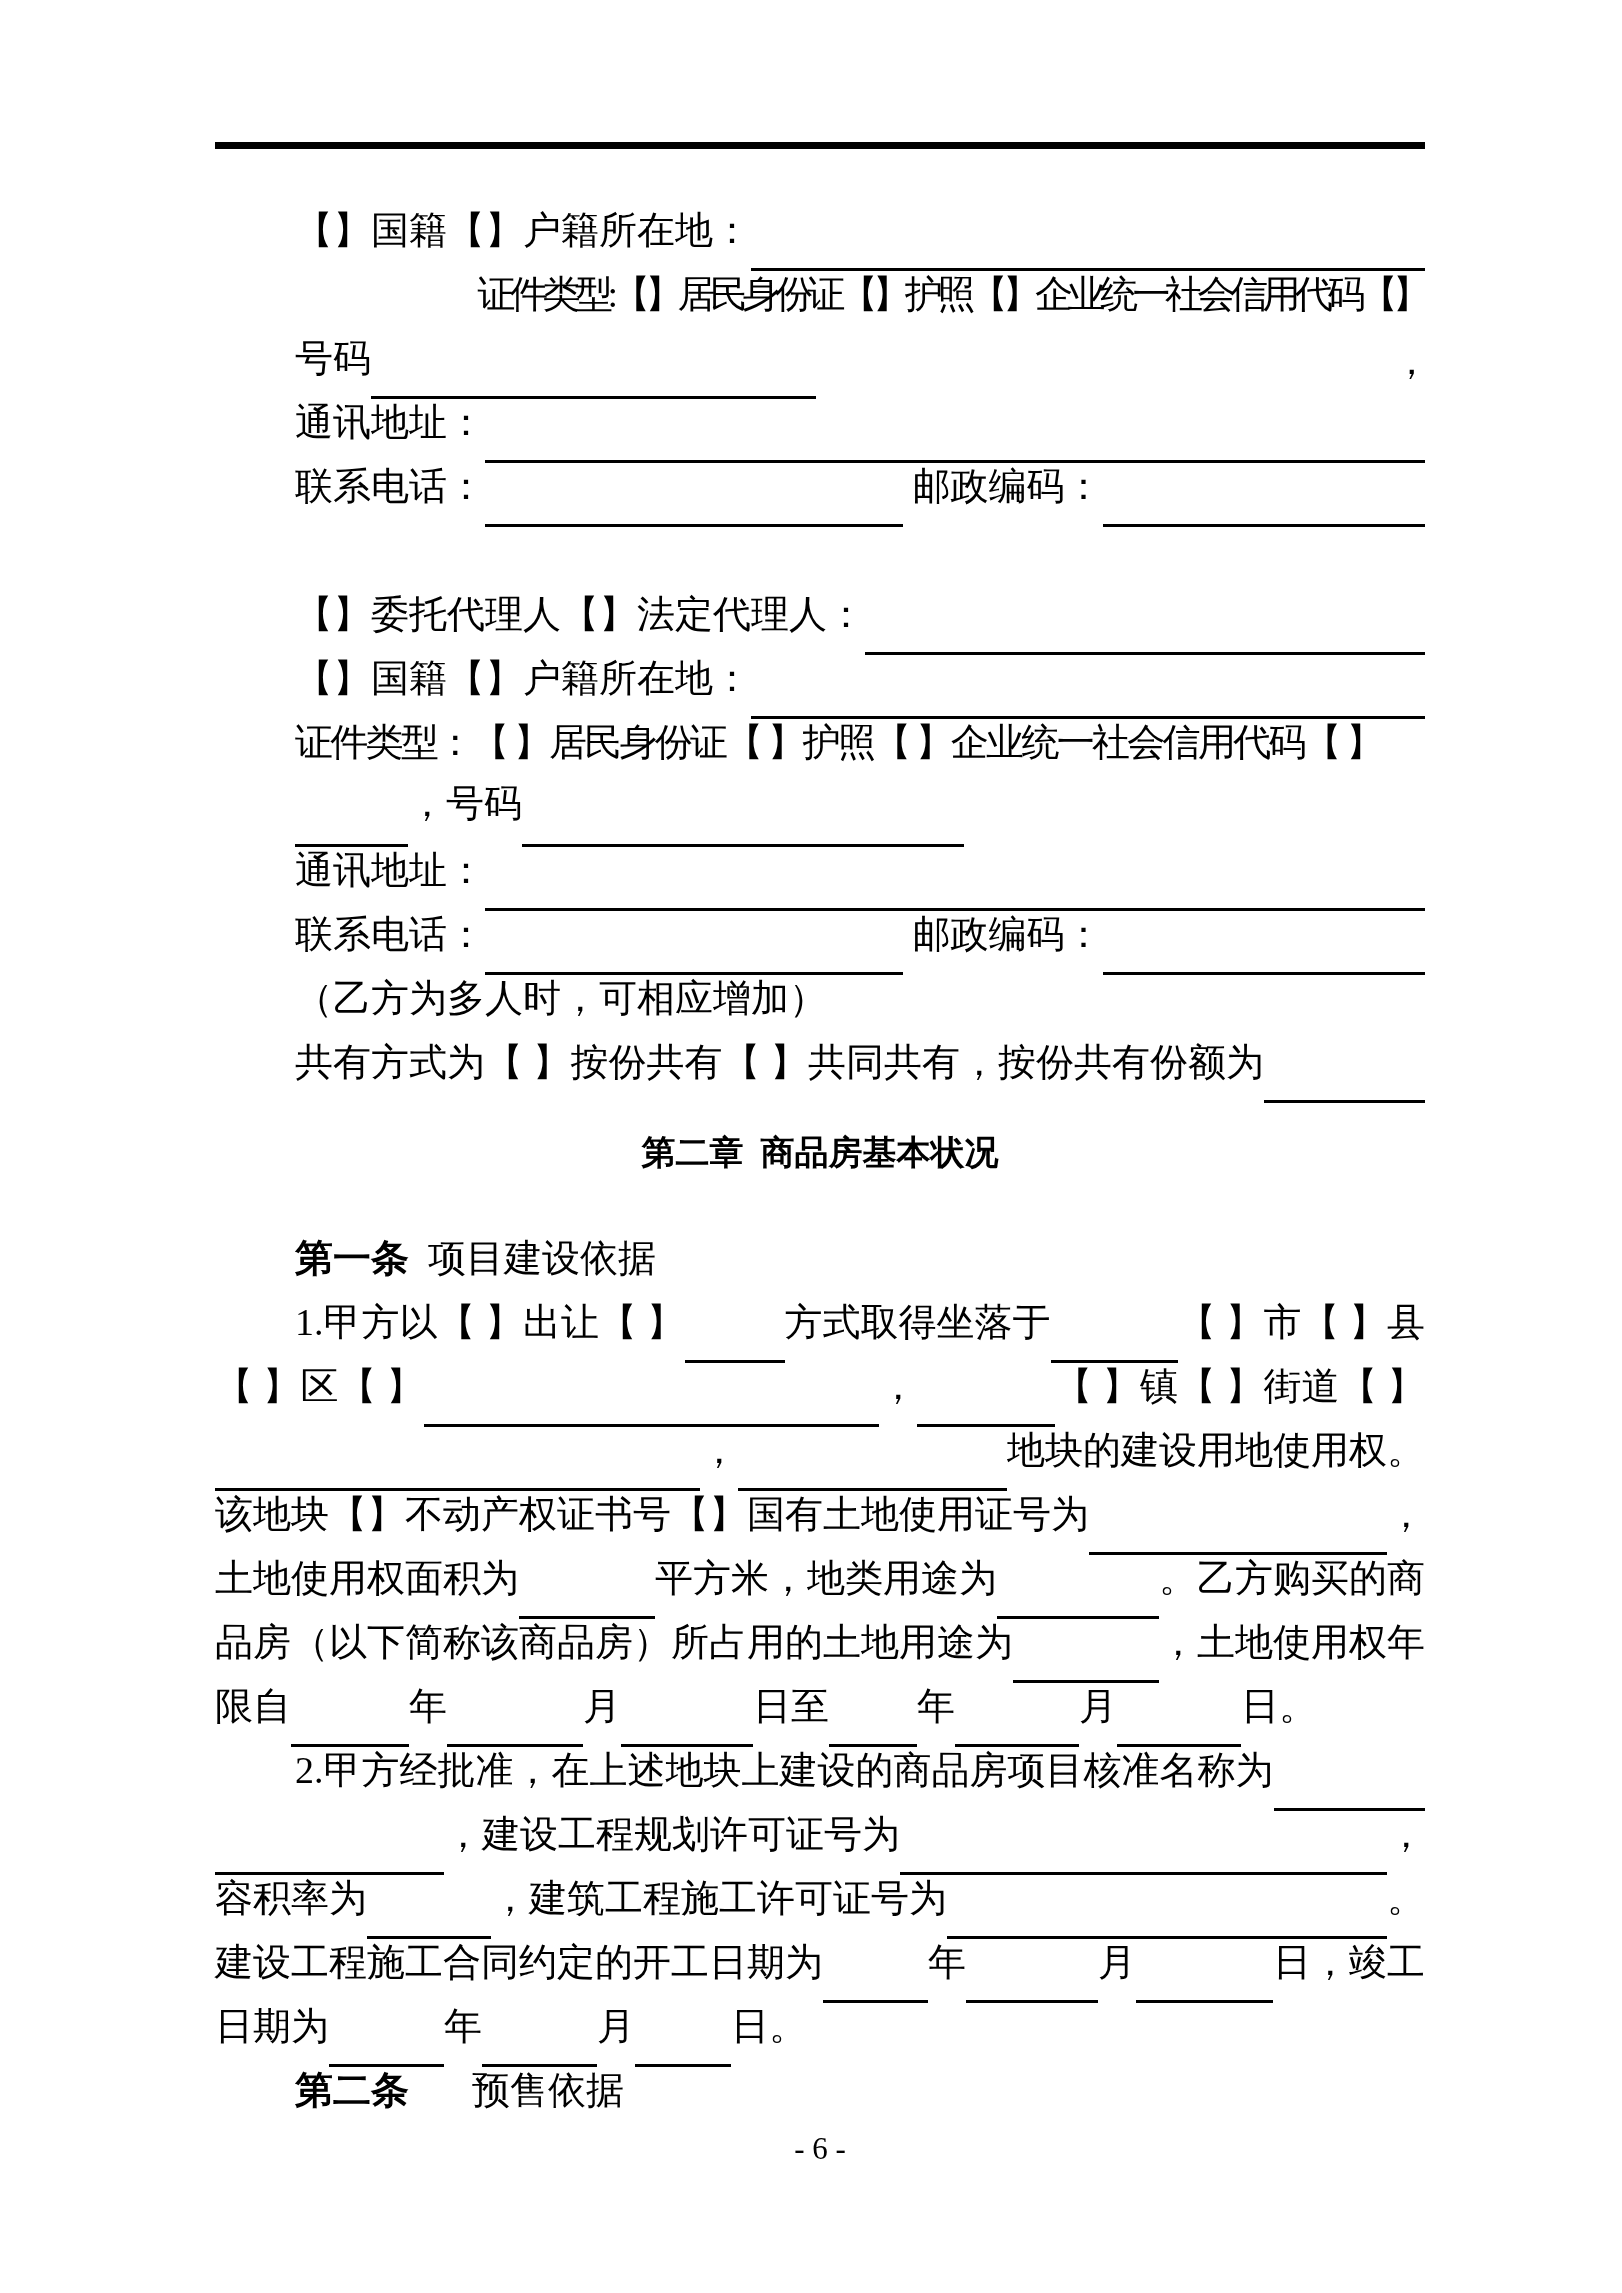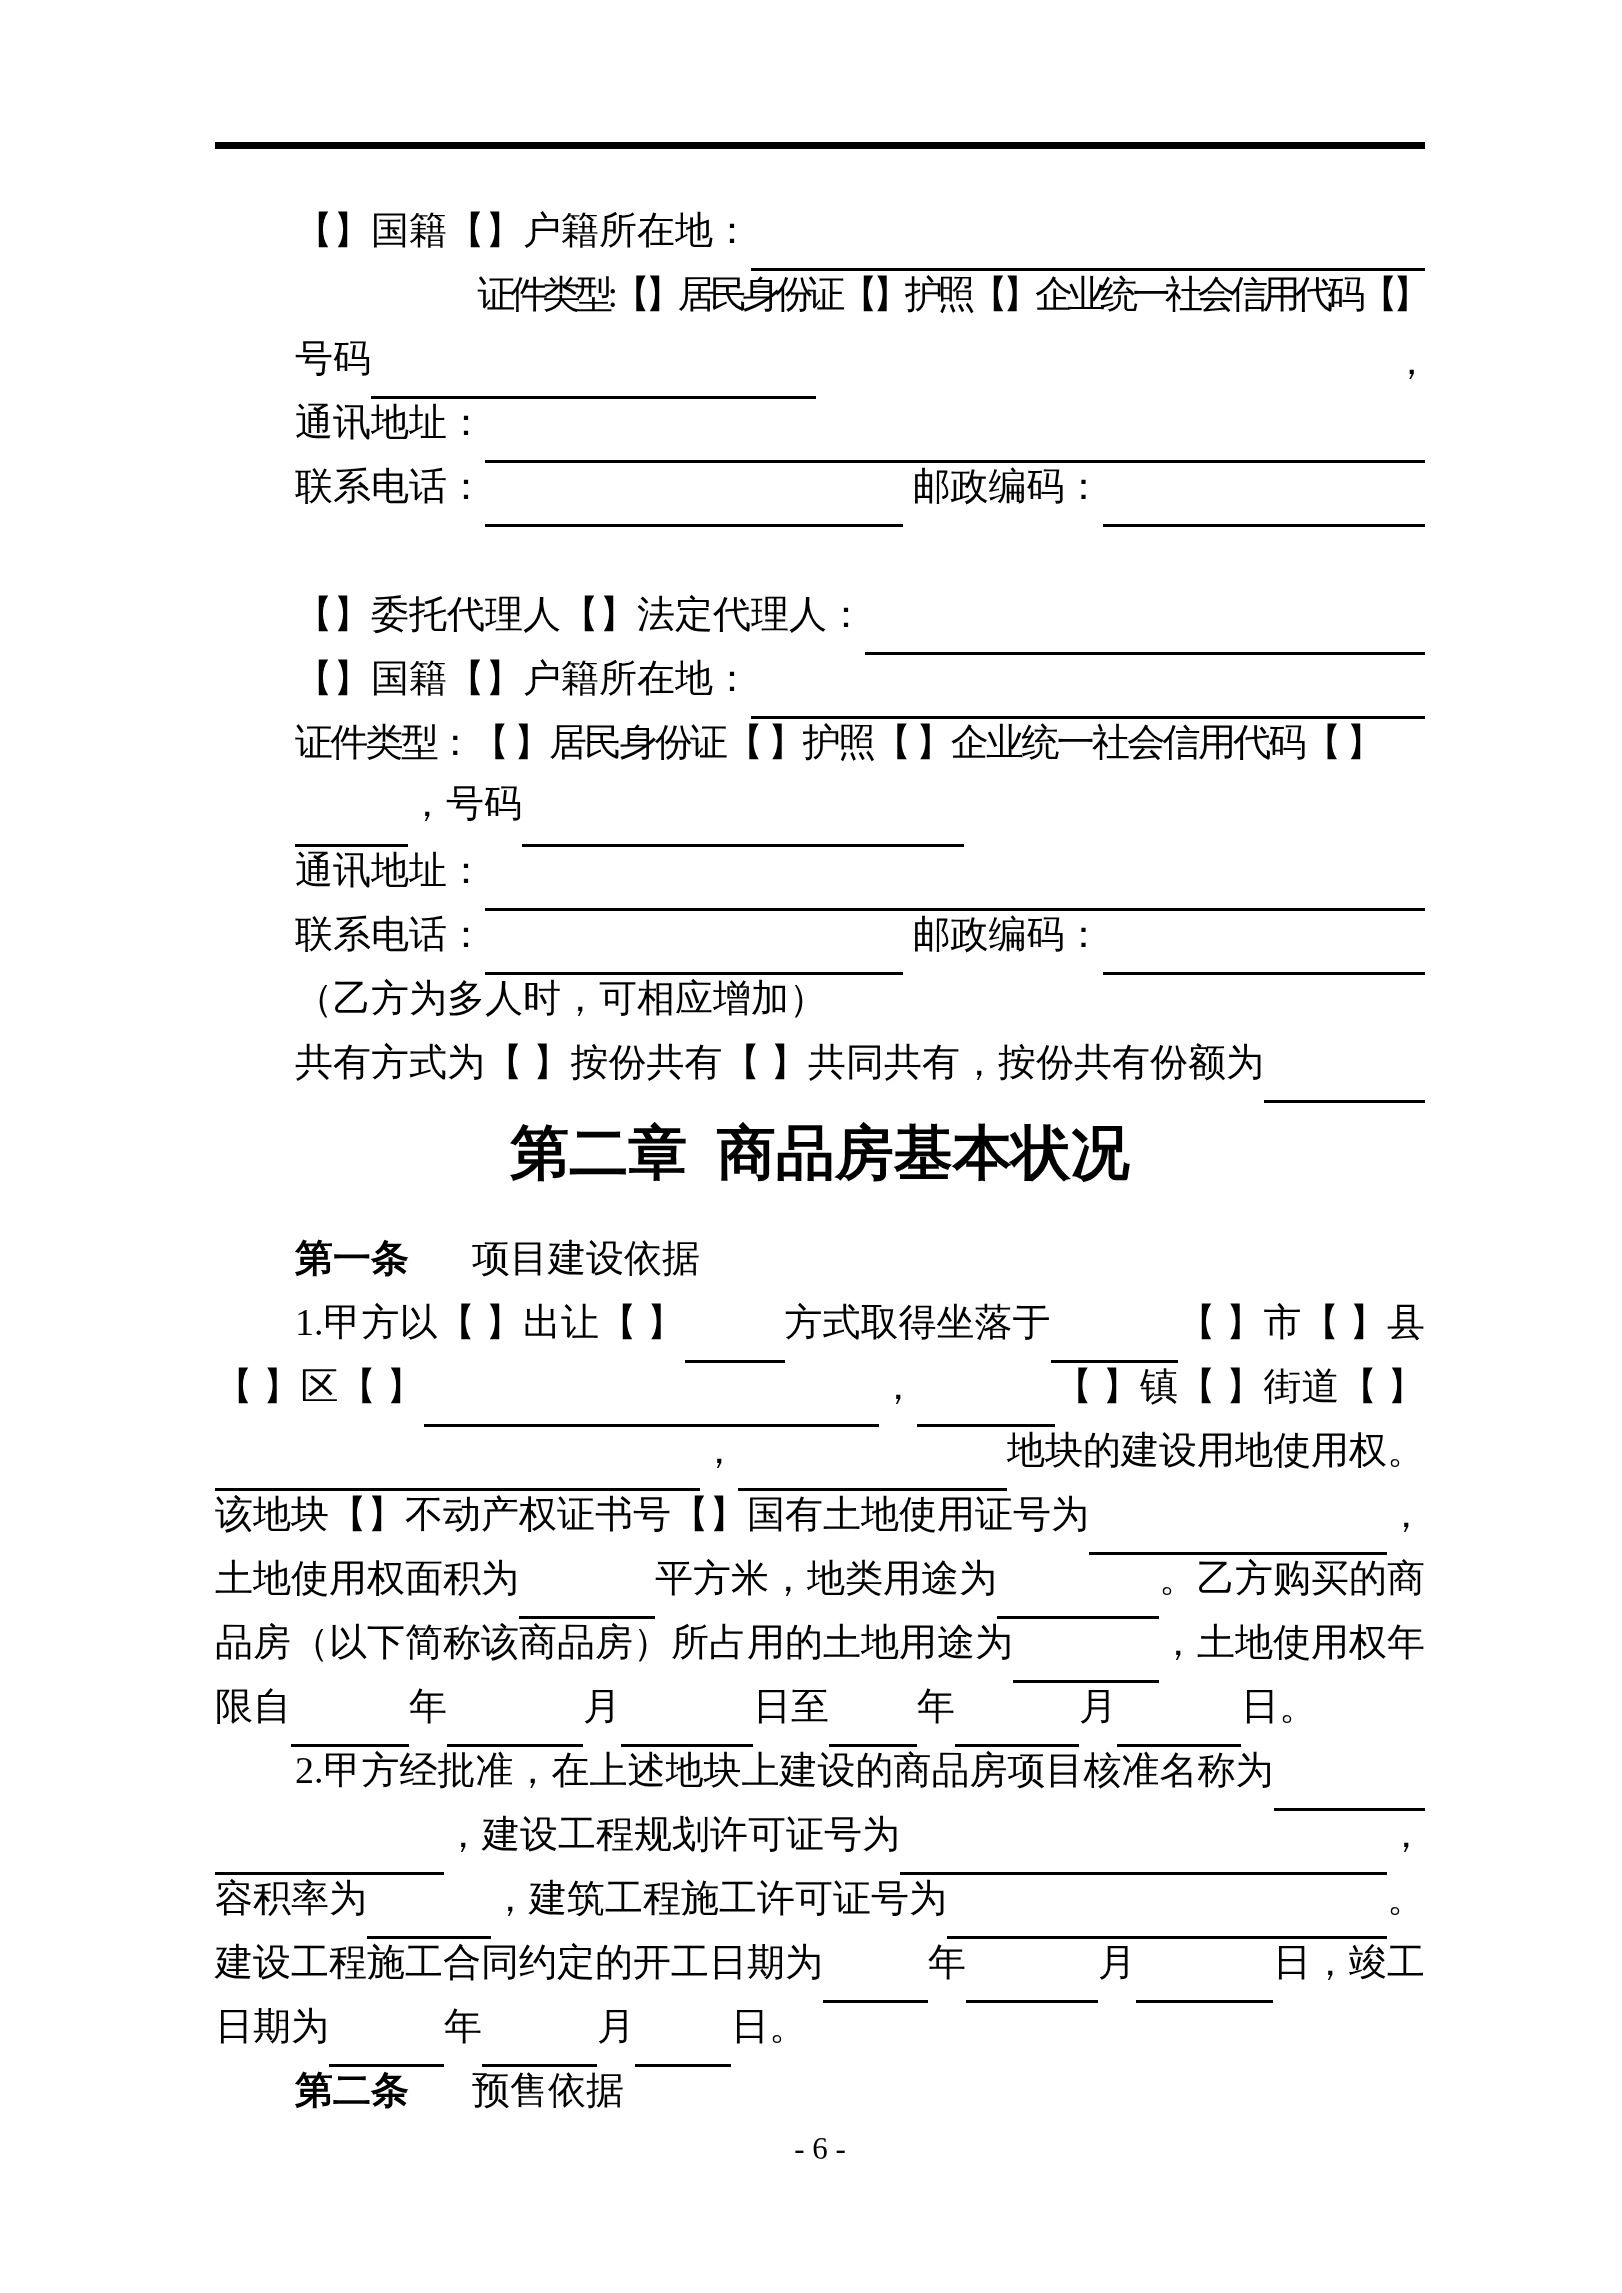--- a/index.html
+++ b/index.html
@@ -37,21 +37,21 @@
     border-bottom:3.6px solid #000000;
     position:relative;
     top:9px;
   }
   .blank.fill{flex:1 1 55px;}
   .ls6{letter-spacing:-5.5px;flex-direction:column;}
   .ls3{letter-spacing:-2.7px;}
   .chapter-heading{
     justify-content:center;
     font-weight:bold;
-    font-size:59px;
+    font-size:34px;
     height:82px;
     line-height:82px;
     margin-top:18px;
   }
   .page-number{
     margin-top:9px;
     height:55px;
     line-height:55px;
     text-align:center;
     font-size:31px;
@@ -115,21 +115,21 @@
       <div class="line" style="padding-left: 80px;">
         <span class="seg">（乙方为多人时，可相应增加）</span>
       </div>
       <div class="line" style="padding-left: 80px;">
         <span class="seg">共有方式为【 】按份共有【 】共同共有，按份共有份额为</span>
         <span class="blank fill" style="flex-basis: 164px;"></span>
       </div>
       <div class="line chapter-heading">
         <span class="seg">第二章  商品房基本状况</span>
       </div>
-      <div class="line" style="padding-left: 80px; margin-top: 32px; gap: 44px;">
+      <div class="line" style="padding-left: 80px; margin-top: 32px;">
         <span class="seg bold">第一条</span>
         <span class="seg">  项目建设依据</span>
       </div>
       <div class="line" style="padding-left: 80px;">
         <span class="seg">1.甲方以【 】出让【 】</span>
         <span class="blank" style="width: 100px;"></span>
         <span class="seg">方式取得坐落于</span>
         <span class="blank fill" style="flex-basis: 141px;"></span>
         <span class="seg">【 】市【 】县</span>
       </div>

